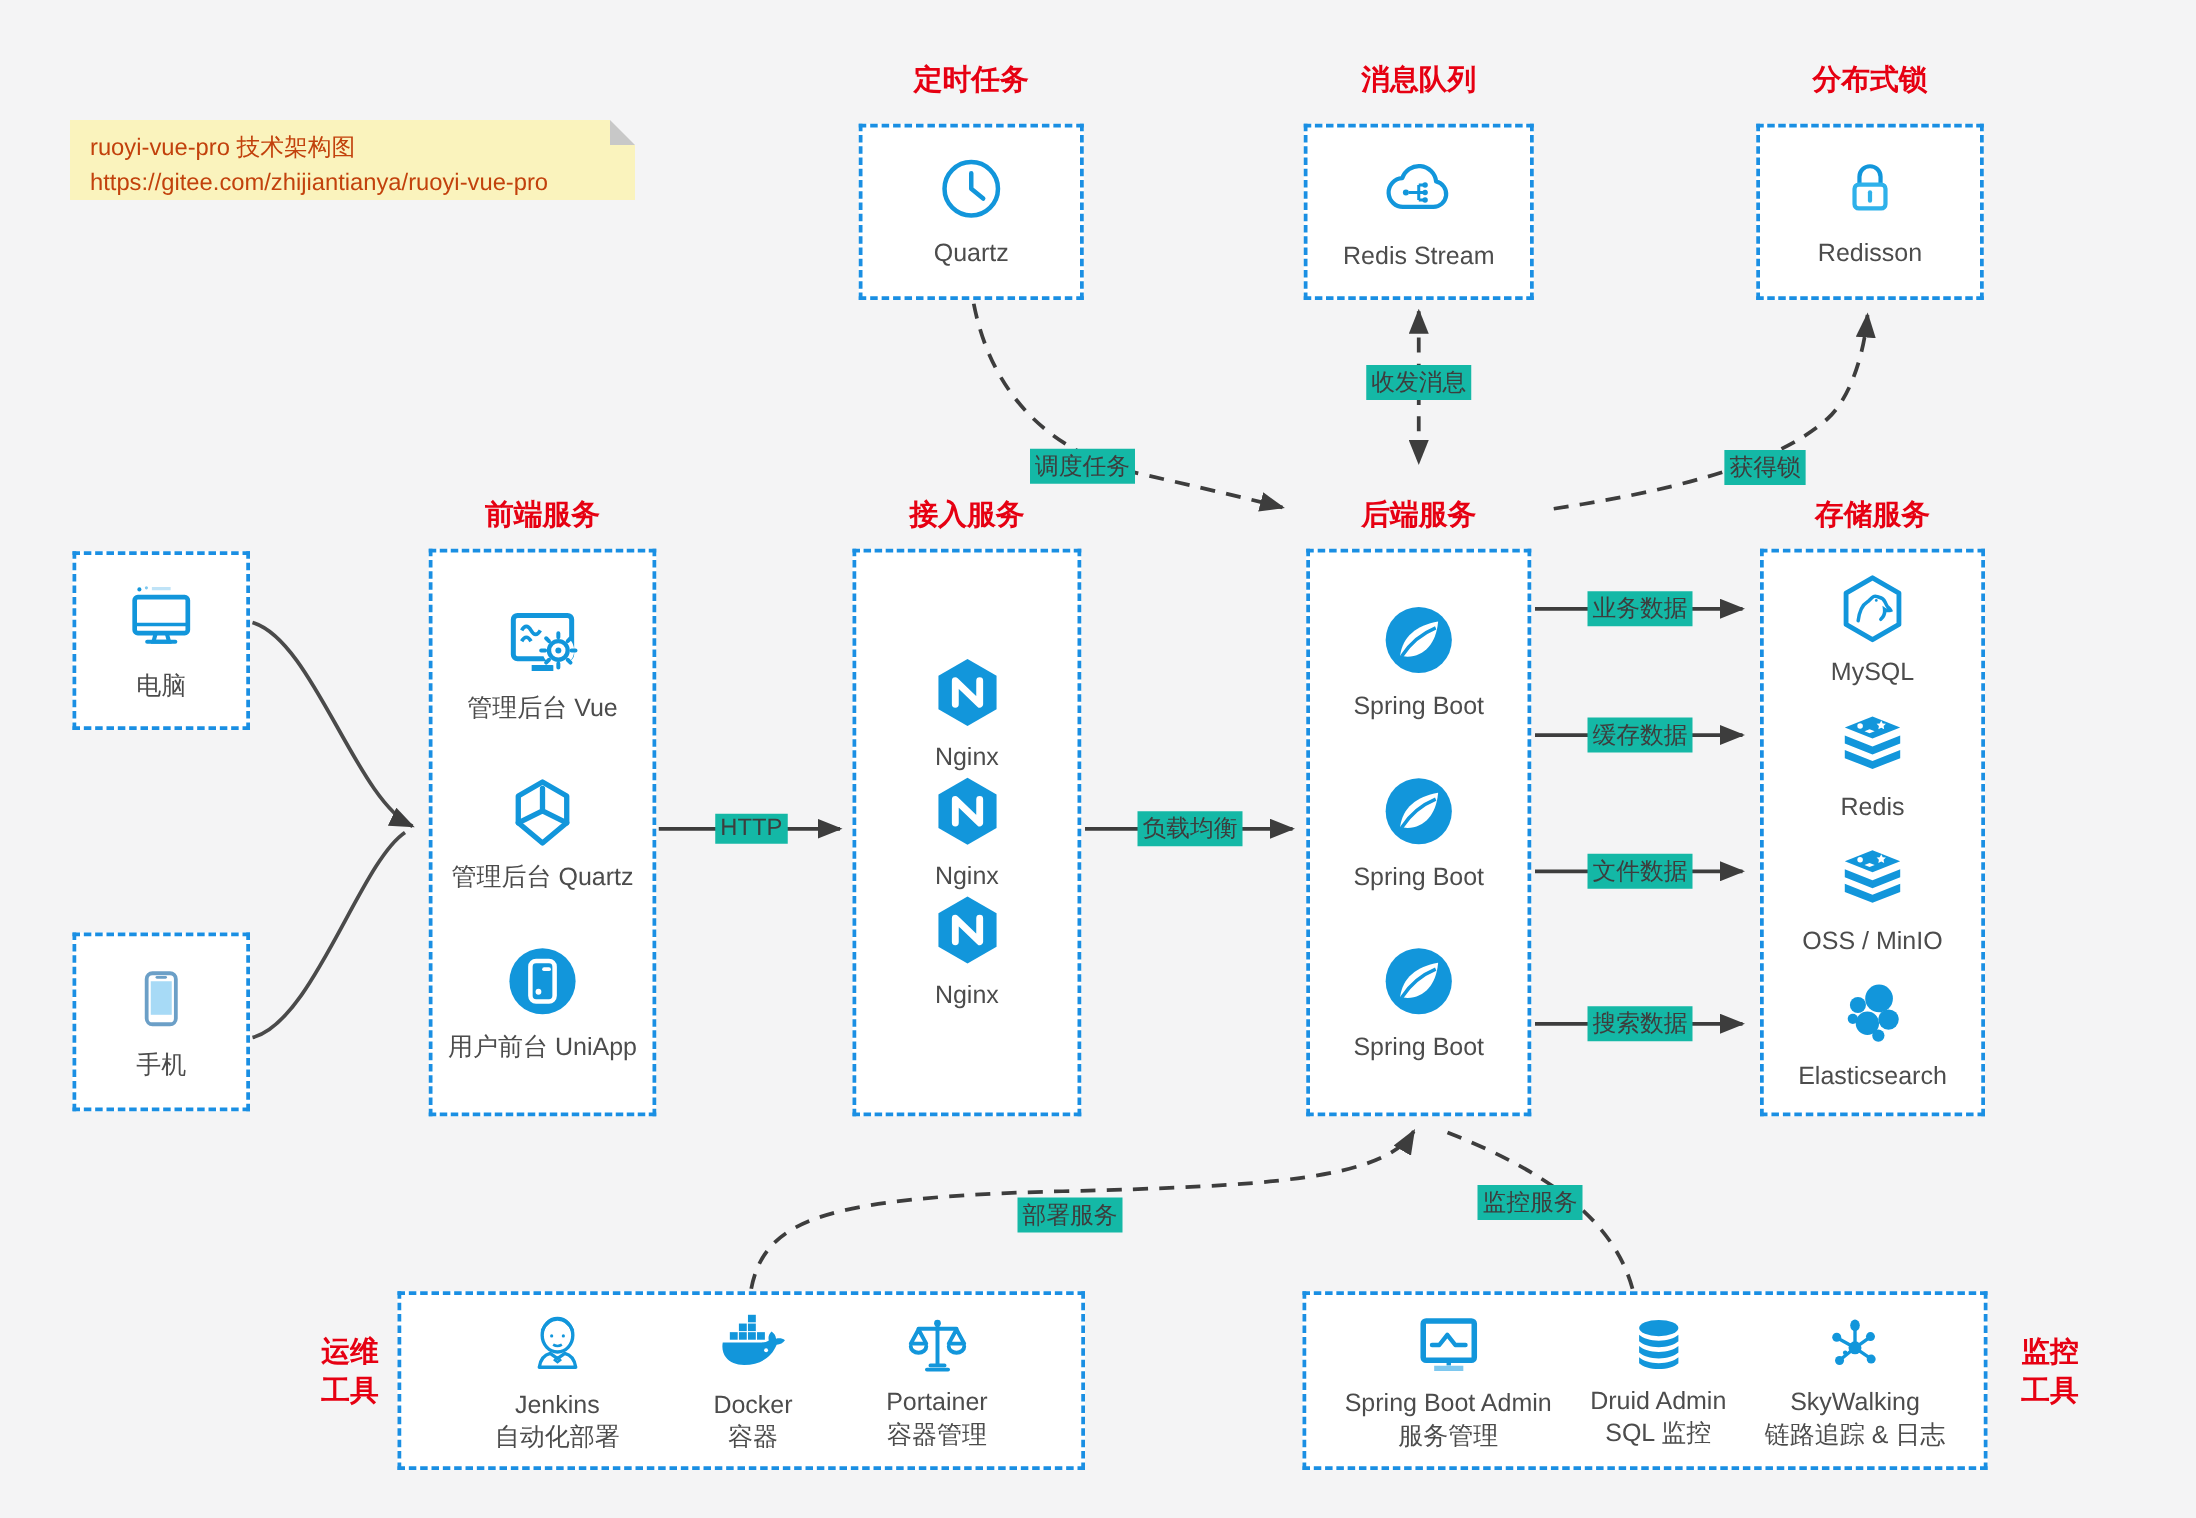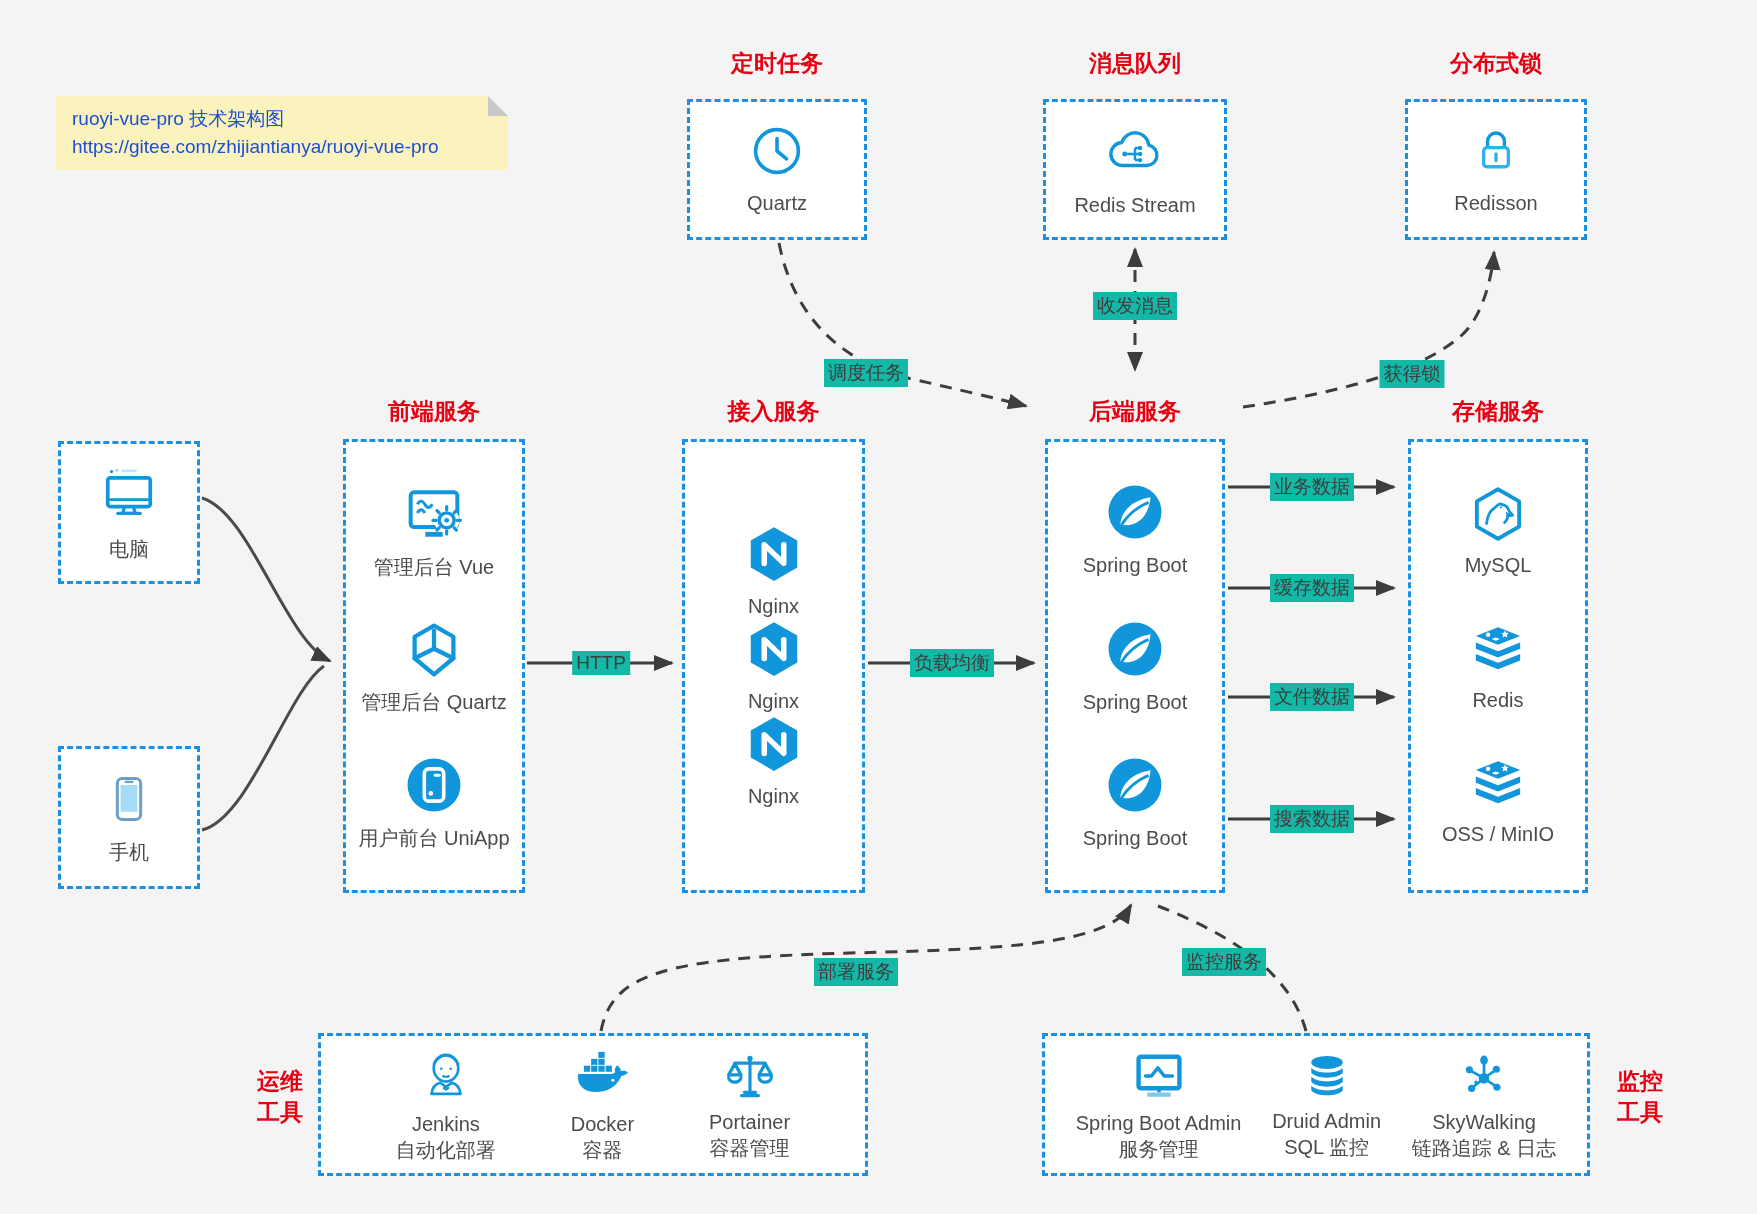--- a/index.html
+++ b/index.html
@@ -16,22 +16,22 @@
   .node-desc{font-size:20px;color:#4c4c4c;white-space:nowrap;text-align:center;line-height:1.3;}
 
   .col-title{position:absolute;color:#e60012;font-size:23px;font-weight:bold;text-align:center;white-space:nowrap;z-index:3;}
   .side-title{position:absolute;color:#e60012;font-size:23px;font-weight:bold;text-align:center;line-height:31px;z-index:3;}
 
   .edge-label{position:absolute;transform:translate(-50%,-50%);background:#14b8a6;padding:1px 4px;
               font-size:19px;color:#3d3d3d;white-space:nowrap;z-index:6;}
 
   .overlay{position:absolute;left:0;top:0;z-index:5;pointer-events:none;}
 
-  .note{position:absolute;left:56px;top:96px;width:452px;height:74px;background:#faf3bd;z-index:2;
-        box-sizing:border-box;padding:9px 0 0 16px;font-size:19px;line-height:28px;color:#1d4ed8;}
+  .note{position:absolute;left:56px;top:96px;width:452px;height:64px;background:#faf3bd;z-index:2;
+        box-sizing:border-box;padding:9px 0 0 16px;font-size:19px;line-height:28px;color:#c2410c;}
   .note-fold{position:absolute;top:0;right:0;width:0;height:0;
              border-top:20px solid #f4f4f5;border-left:20px solid #c8c8c8;}
   .icon{flex:0 0 auto;}
 </style>
 </head>
 <body>
 
 <svg width="0" height="0" style="position:absolute" aria-hidden="true">
   <defs>
     <symbol id="i-clock" viewBox="0 0 48 48">
@@ -302,20 +302,26 @@
           <use href="#i-stack"></use>
         </svg>
       <div class="node-label">Redis</div>
     </div>
     <div class="node">
       <svg class="icon" width="56" height="56">
           <use href="#i-stack"></use>
         </svg>
       <div class="node-label">OSS / MinIO</div>
     </div>
+    <div class="node">
+      <svg class="icon" width="56" height="56">
+          <use href="#i-es"></use>
+        </svg>
+      <div class="node-label">Elasticsearch</div>
+    </div>
   </div>
 
   <div class="side-title" style="left:240px;top:1066px;width:80px;">
     <div>运维</div>
     <div>工具</div>
   </div>
   <div class="side-title" style="left:1600px;top:1066px;width:80px;">
     <div>监控</div>
     <div>工具</div>
   </div>

